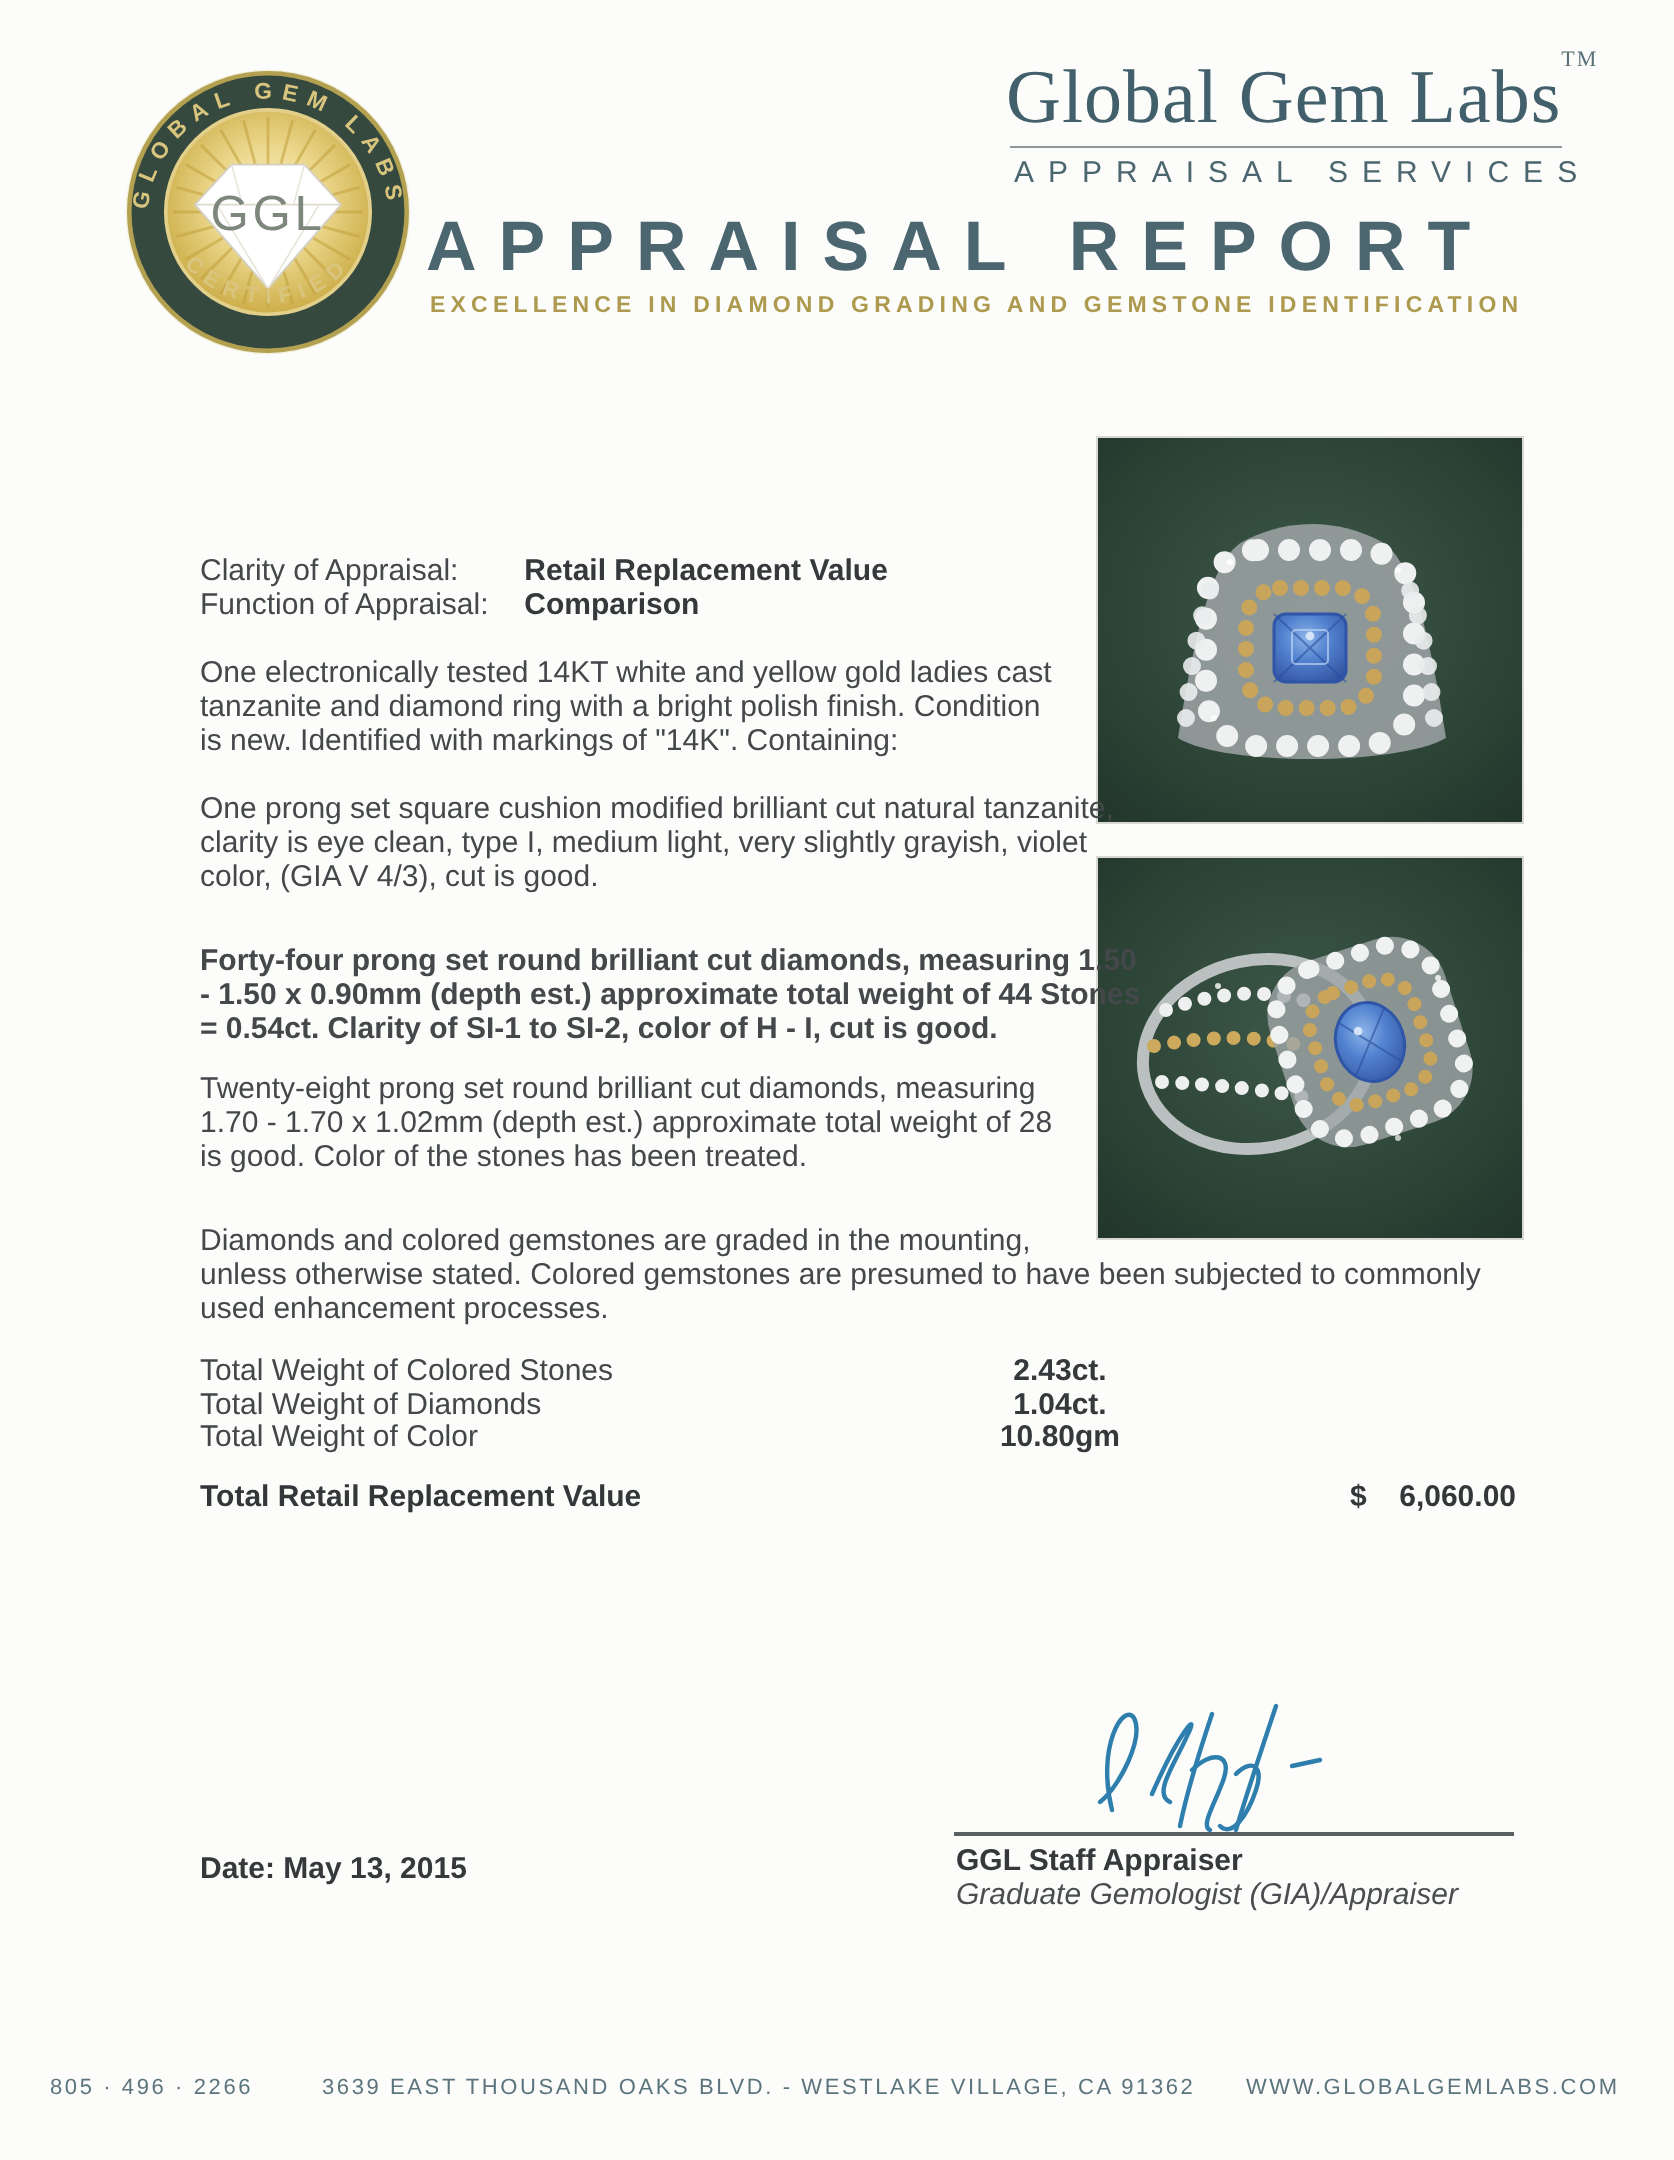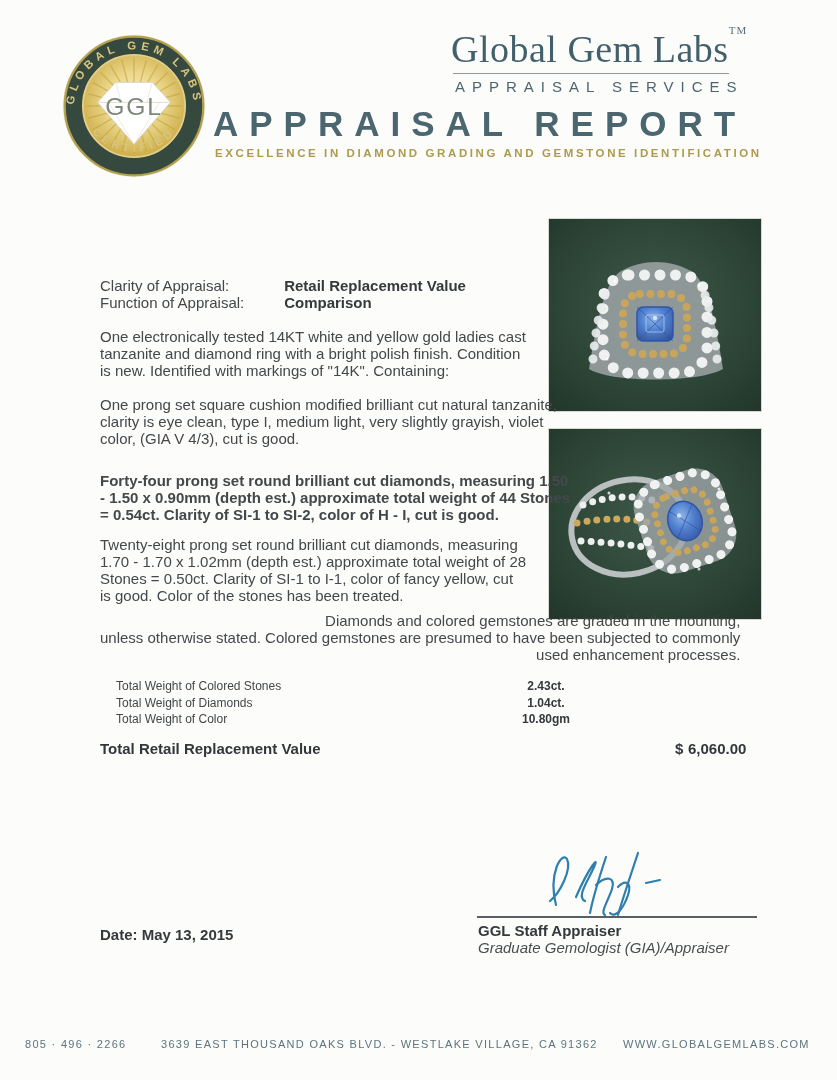--- a/index.html
+++ b/index.html
@@ -4,21 +4,21 @@
 <style>
   * { margin:0; padding:0; box-sizing:border-box; }
   html,body { background:#e8e8e8; }
   .page {
     position:relative; width:837px; height:1080px; margin:0 auto;
     background:#fcfcfa; overflow:hidden;
     font-family:"Liberation Sans", sans-serif; color:#43474a;
   }
   
   .seal { position:absolute; left:61px; top:33px; width:146px; height:150px; }
-  .brand-block { position:absolute; left:451px; top:24px; width:280px; text-align:center; }
+  .brand-block { position:absolute; left:503px; top:24px; width:280px; text-align:center; }
   .brand {
     font-family:"Liberation Serif", serif; font-size:38px; color:#42606c;
     letter-spacing:0.5px; white-space:nowrap;
   }
   .brand sup { font-size:11px; letter-spacing:1px; vertical-align:28px; color:#5a7078; }
   .brand-rule { width:276px; height:1px; background:#8e979b; margin:2px auto 4px auto; }
   .brand-sub {
     font-size:15px; letter-spacing:7px; color:#4c666f; white-space:nowrap;
     margin-left:4px;
   }
@@ -34,35 +34,35 @@
   }
   
   .photo { position:absolute; left:549px; width:212px; box-shadow:0 0 0 1px #d8d8d2; }
   .photo-1 { top:219px; height:192px; }
   .photo-2 { top:429px; height:190px; }
   .photo svg { display:block; width:100%; height:100%; }
   
   .bodytext { font-size:15px; line-height:17px; color:#44484b; white-space:nowrap; }
   .purpose-block { position:absolute; left:100px; top:277px; }
   .purpose-row .lbl { display:inline-block; width:158px; }
-  .purpose-row .val { font-weight:bold; color:#35393c;margin-left:22px; }
+  .purpose-row .val { font-weight:bold; color:#35393c; }
   .para { position:absolute; left:100px; }
   .p1 { top:328px; } .p2 { top:396px; } .p3 { top:472px;font-weight:bold; }
-  .p4 { top:536px; } .p5 { top:612px;text-align:right; }
-  
-  .totals { position:absolute; left:116px; top:678px; font-size:12px; line-height:16.5px; }
+  .p4 { top:536px; } .p5 { top:612px; }
+  
+  .totals { position:absolute; left:100px; top:678px; font-size:15px; line-height:16.5px; }
   .t-row { position:relative; width:660px; }
   .t-row .t-val {
     position:absolute; left:395px; width:70px; text-align:center;
     font-weight:bold; color:#35393c;
   }
   .grand-total { position:absolute; left:100px; top:740px; width:660px; font-size:15px; }
   .grand-total .g-lbl { font-weight:bold; color:#33373a; }
   .grand-total .g-cur { position:absolute; left:575px; font-weight:bold; color:#33373a; }
-  .grand-total .g-val { position:absolute; left:588px; width:70px; text-align:left; font-weight:bold; color:#33373a; }
+  .grand-total .g-val { position:absolute; left:588px; width:70px; text-align:right; font-weight:bold; color:#33373a; }
   
   .sig-script { position:absolute; left:540px; top:843px; width:135px; height:78px; }
   .sig-line { position:absolute; left:477px; top:916px; width:280px; height:2px; background:#5a5f62; }
   .sig-name { position:absolute; left:478px; top:922px; font-size:15px; font-weight:bold; color:#35393c; }
   .sig-title { position:absolute; left:478px; top:939px; font-size:15px; font-style:italic; color:#4a4e51; }
   .date-line { position:absolute; left:100px; top:926px; font-size:15px; font-weight:bold; color:#35393c; }
   
   .footer { position:absolute; left:0; top:1038px; width:837px; font-size:11px; letter-spacing:1.3px; color:#5b747d; }
   .f-phone { position:absolute; left:25px; }
   .f-addr { position:absolute; left:161px; }
@@ -201,21 +201,20 @@
     <div>color, (GIA V 4/3), cut is good.</div>
   </div>
   <div class="para p3 bodytext">
     <div>Forty-four prong set round brilliant cut diamonds, measuring 1.50</div>
     <div>- 1.50 x 0.90mm (depth est.) approximate total weight of 44 Stones</div>
     <div>= 0.54ct. Clarity of SI-1 to SI-2, color of H - I, cut is good.</div>
   </div>
   <div class="para p4 bodytext">
     <div>Twenty-eight prong set round brilliant cut diamonds, measuring</div>
     <div>1.70 - 1.70 x 1.02mm (depth est.) approximate total weight of 28</div>
-    <div>Stones = 0.50ct. Clarity of SI-1 to I-1, color of fancy yellow, cut</div>
     <div>is good. Color of the stones has been treated.</div>
   </div>
   <div class="para p5 bodytext">
     <div>Diamonds and colored gemstones are graded in the mounting,</div>
     <div>unless otherwise stated. Colored gemstones are presumed to have been subjected to commonly</div>
     <div>used enhancement processes.</div>
   </div>
 
   <div class="totals">
     <div class="t-row">

